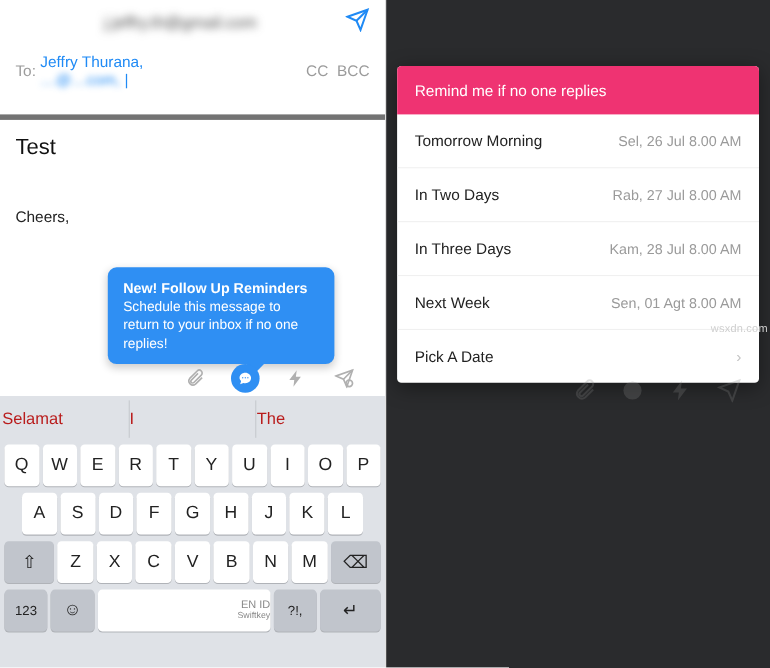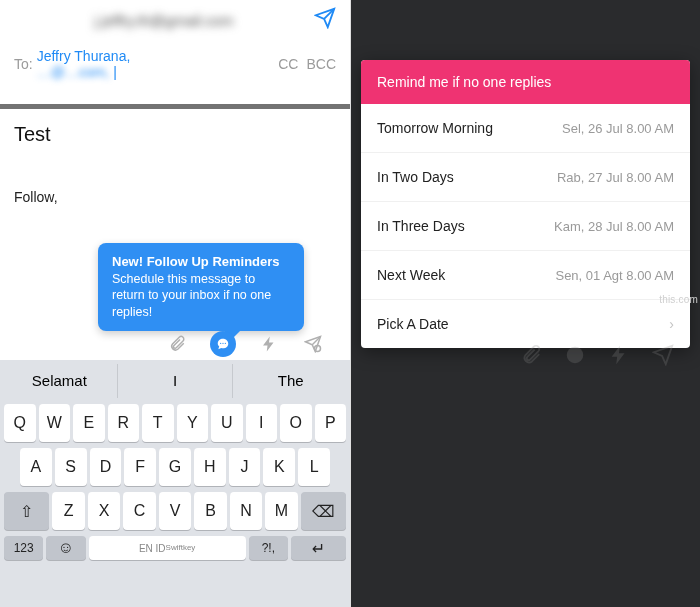--- a/index.html
+++ b/index.html
@@ -25,30 +25,30 @@
   .tooltip::after { content: ""; position: absolute; left: 126px; bottom: -8px; border: 8px solid transparent; border-top-color: #2f8ff3; border-bottom: 0; }
   .iconbar { display: flex; gap: 22px; align-items: center; justify-content: flex-end; padding: 10px 26px 6px; height: 40px; position: absolute; top: 322px; left: 0; right: 0;}
   .iconbar .ico { width: 22px; height: 22px; color: #b0b0b0; display:flex; align-items:center; justify-content:center;}
   .iconbar .ico.active { background: #2f8ff3; border-radius: 50%; color: #fff; width: 26px; height: 26px; }
   .iconbar svg { width: 18px; height: 18px; }
   .iconbar .ico.active svg { width: 14px; height: 14px; }
 
   
   .kb { position: absolute; left: 0; right: 0; bottom: 0; top: 360px; background: #dfe2e7; padding: 4px 2px 3px; }
   .predict { display: flex; height: 34px; }
-  .predict div { flex: 1; text-align: center; line-height: 34px; font-size: 15px; color: #000000; }
+  .predict div { flex: 1; text-align: left; line-height: 34px; font-size: 15px; color: #b91c1c; }
   .predict div + div { border-left: 1px solid #c6c9ce; }
   .krow { display: flex; justify-content: center; gap: 3px; margin-top: 6px; padding: 0 2px;}
   .krow.second { padding: 0 18px; }
   .key { background: #fff; border-radius: 4px; box-shadow: 0 1px 0 #b0b3b8; height: 38px; flex: 1; display: flex; align-items: center; justify-content: center; font-size: 16px; color: #222; }
   .key.dark { background: #c1c5cc; }
   .key.wide { flex: 1.4; }
-  .key.space { flex: 4; font-size: 10px; color: #888; flex-direction: row; line-height:1.1;}
+  .key.space { flex: 4; font-size: 10px; color: #888; flex-direction: column; line-height:1.1;align-items:flex-end;}
   .key.small { font-size: 12px; }
-  .krow.bottom .key { height: 24px; }
+  .krow.bottom .key { height: 38px; }
 
   
   .dim { position: absolute; inset: 0; background: #2a2b2d; }
   .topbar2 { display:flex; align-items:center; height:40px; padding:0 14px; color:#5f6b7a;}
   .topbar2 .from2 { flex:1; text-align:center; font-size:15px; color:#6a747f;}
   .sheet { position: absolute; left: 10px; right: 10px; top: 60px; background: #fff; border-radius: 4px; overflow: hidden; box-shadow: 0 4px 18px rgba(0,0,0,.4); }
   .sheet-head { background: #ef3372; color: #fff; padding: 14px 16px; font-size: 14px; font-weight: 500; }
   .opt { display: flex; align-items: center; padding: 16px 16px; border-top: 1px solid #f0f0f0; font-size: 14px; }
   .opt:first-of-type { border-top: 0; }
   .opt .lbl { flex: 1; color: #222; font-weight: 500; }
@@ -80,21 +80,21 @@
         <span>Jeffry Thurana,</span><br>
         <span class="blurred">…@…com,</span>
         <span>|</span>
       </span>
       <span class="cc">CC</span>
       <span class="cc">BCC</span>
     </div>
     <div class="subject">Test</div>
     <div class="body">
       <div class="sig">
-        <div>Follow,</div>
+        <div>Cheers,</div>
       </div>
     </div>
 
     <div class="tooltip">
       <b>New! Follow Up Reminders</b>
       <span>Schedule this message to return to your inbox if no one replies!</span>
     </div>
 
     <div class="iconbar">
       <span class="ico">
@@ -217,15 +217,15 @@
       <span class="ico"><svg viewBox="0 0 24 24" fill="currentColor">
             <circle cx="12" cy="12" r="9"></circle>
           </svg></span>
       <span class="ico"><svg viewBox="0 0 24 24" fill="currentColor">
             <path d="M13 2 4 14h6l-1 8 9-12h-6l1-8z"></path>
           </svg></span>
       <span class="ico"><svg viewBox="0 0 24 24" fill="none" stroke="currentColor" stroke-width="2">
             <path d="M22 2 15 22l-4-9-9-4 20-7z"></path>
           </svg></span>
     </div>
-    <span class="watermark">this.com</span>
+    <span class="watermark">wsxdn.com</span>
   </div>
 </div>
 
 </body></html>

